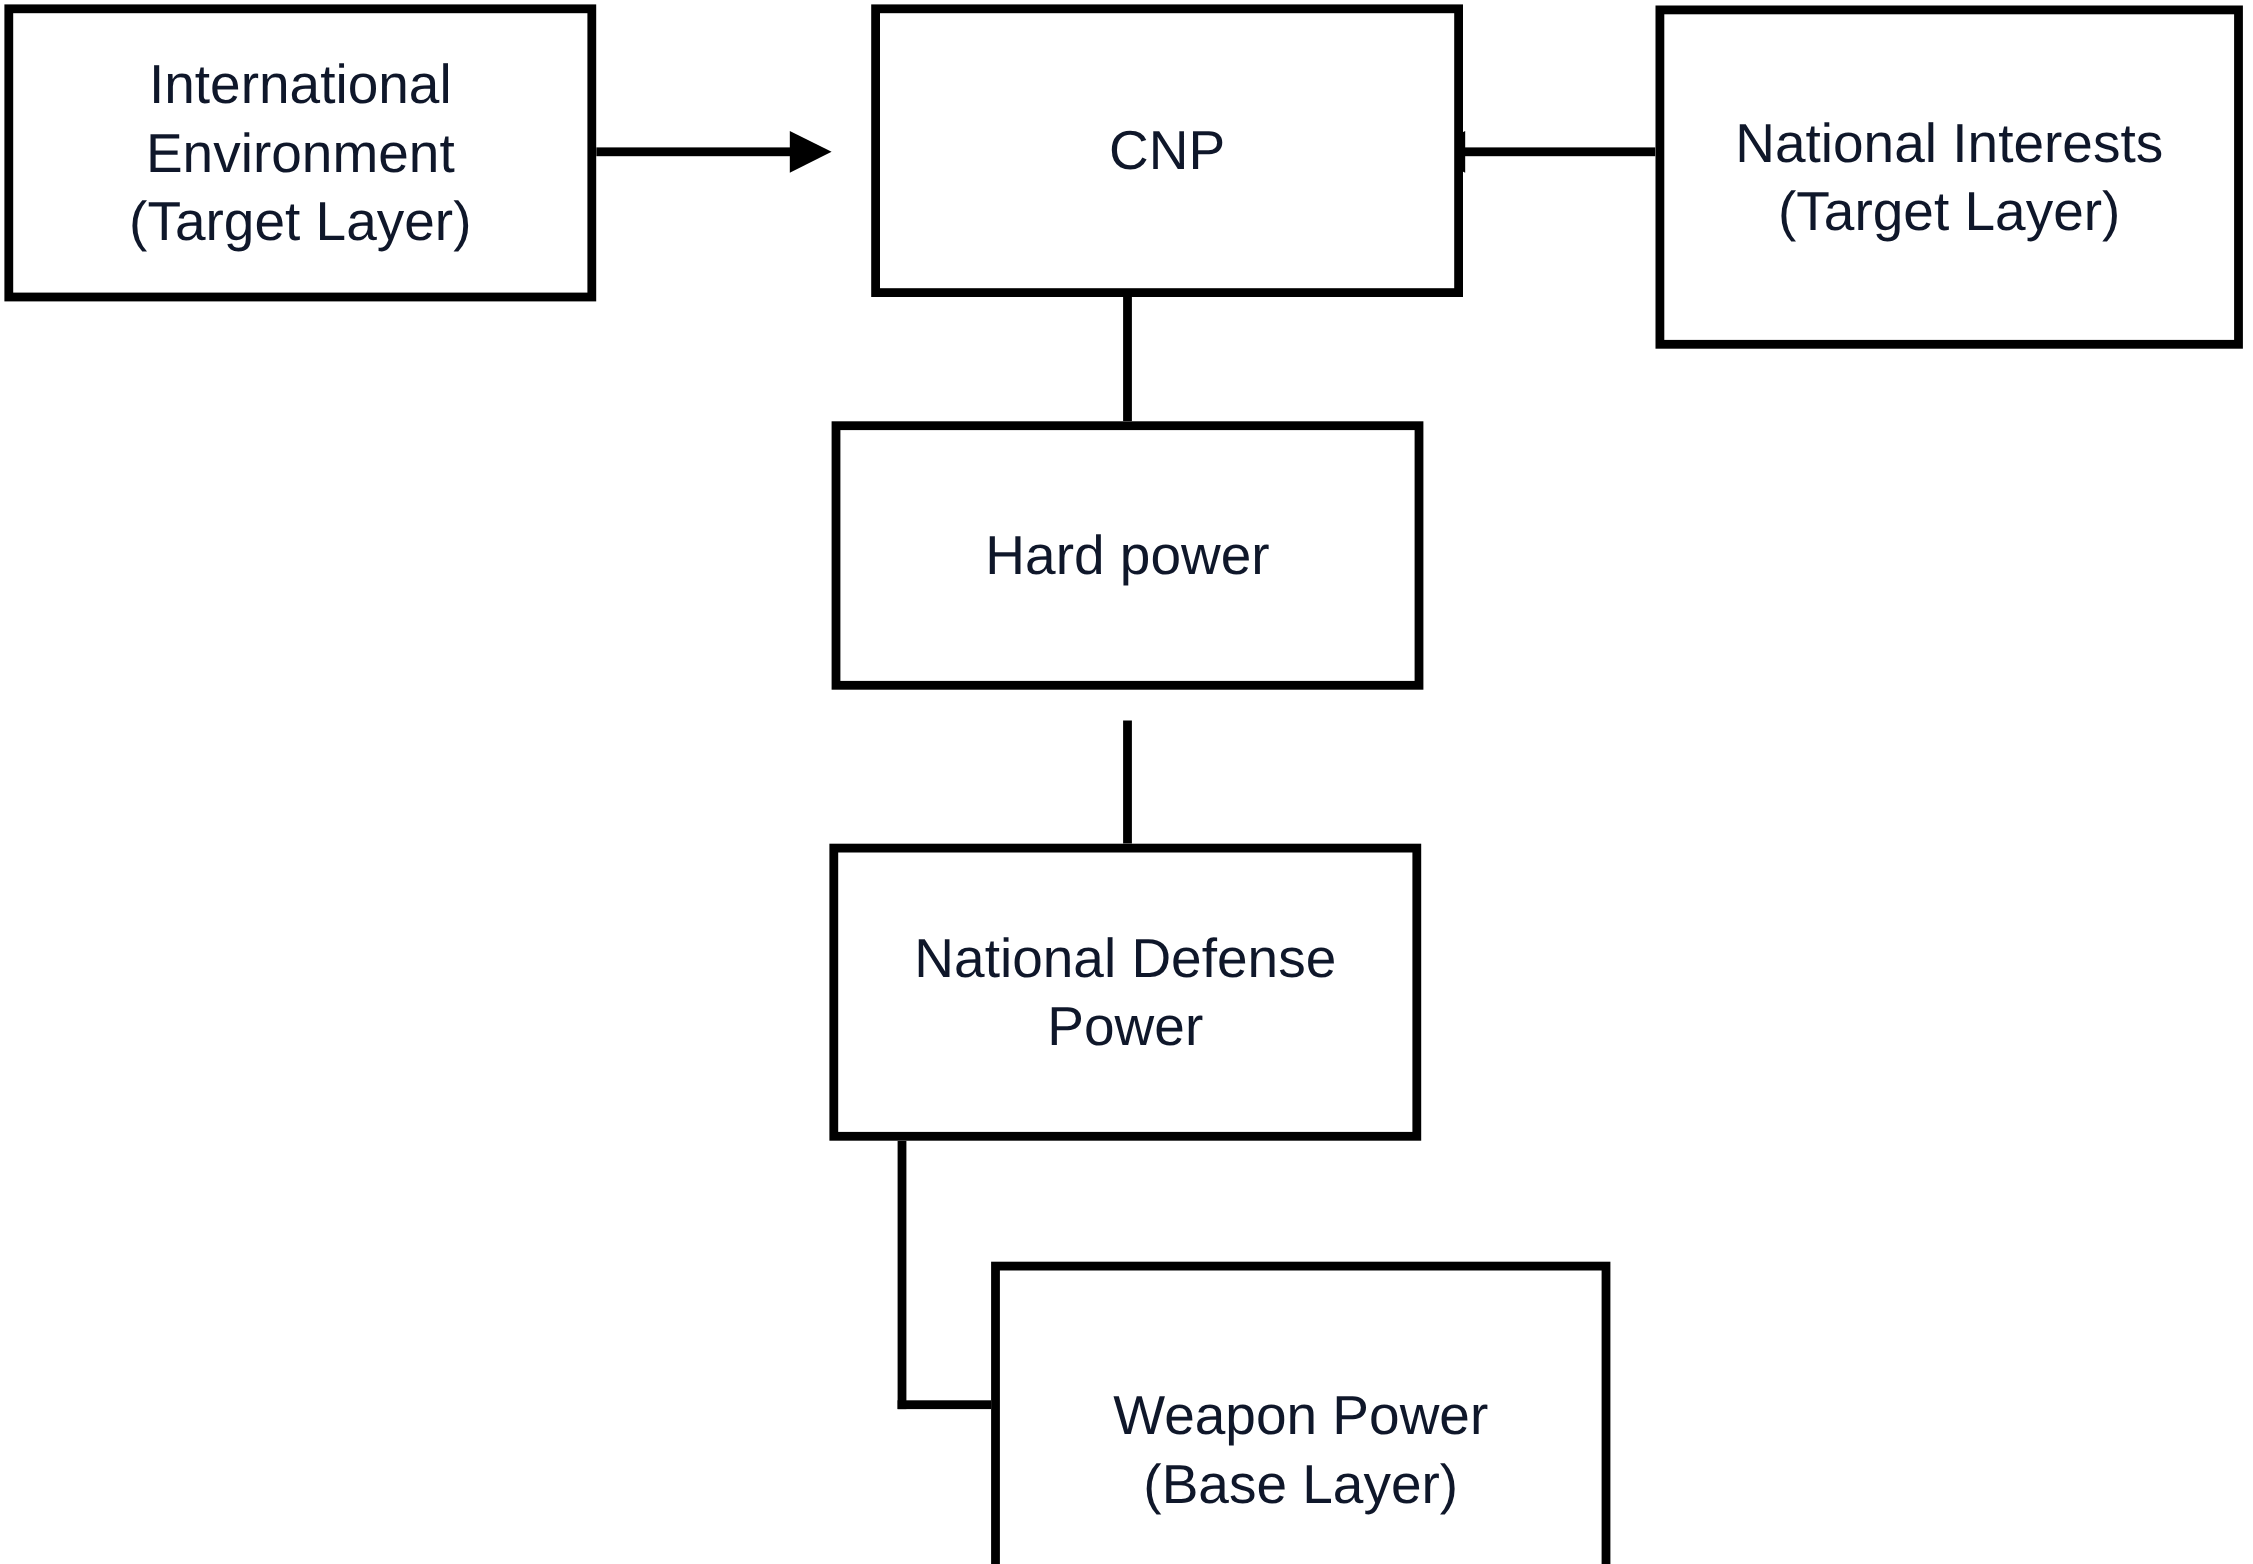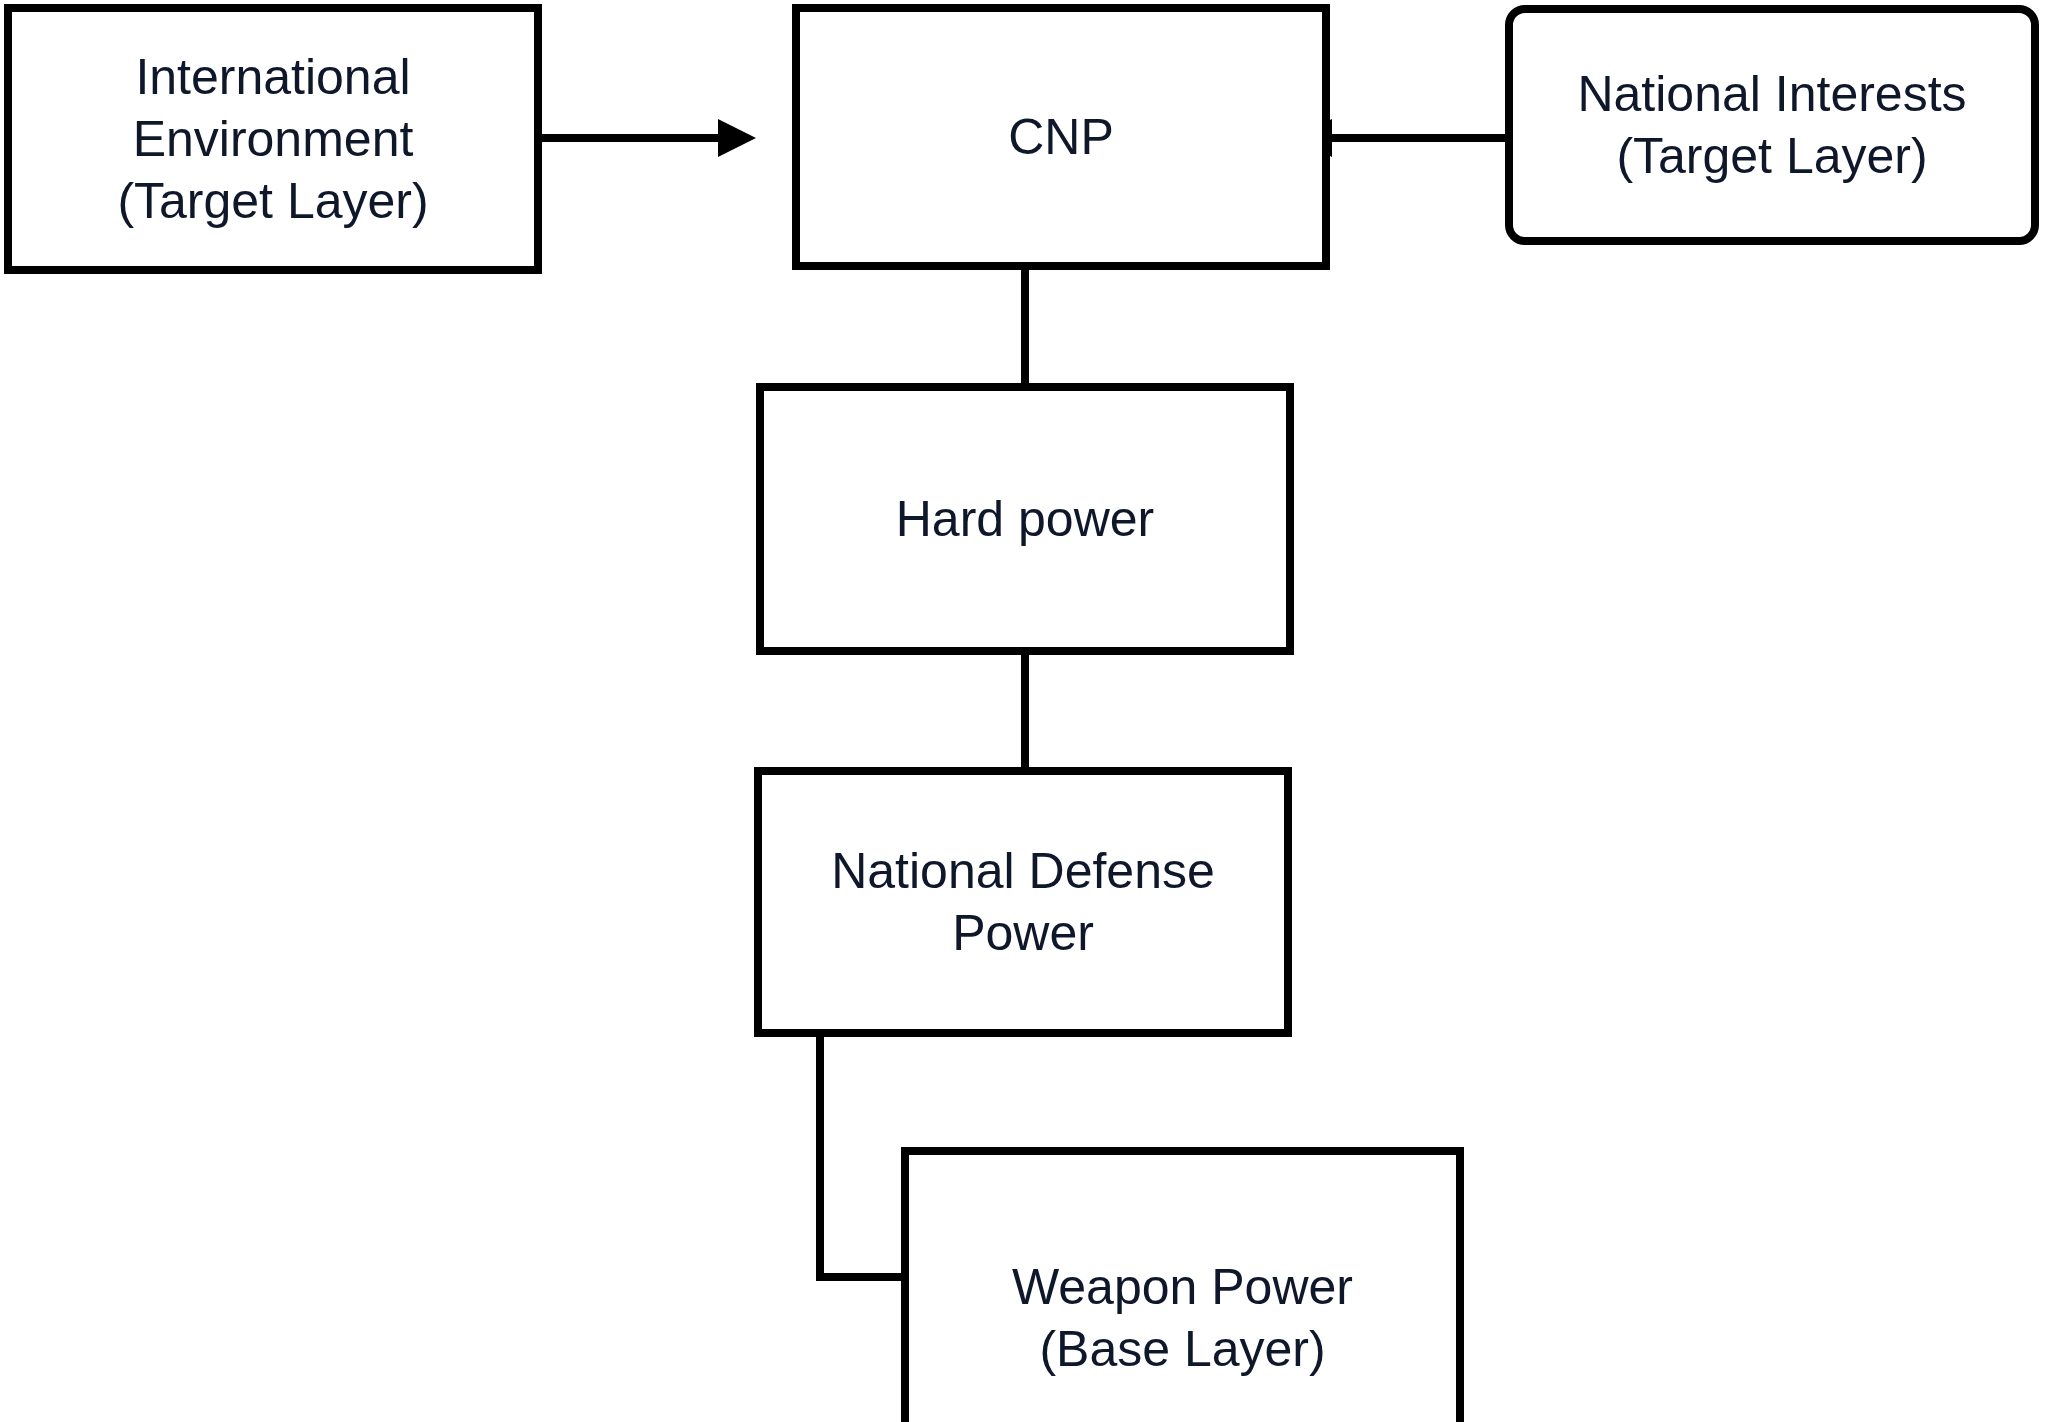--- a/index.html
+++ b/index.html
@@ -51,22 +51,22 @@
   }
   .arrow-head.point-left {
     border-top: 19px solid transparent;
     border-bottom: 19px solid transparent;
     border-right: 38px solid #000000;
   }
 
   
   #node-international-environment { left: 4px;    top: 4px;    width: 538px; height: 270px; }
   #node-cnp                       { left: 756px;  top: 4px;    width: 538px; height: 266px; margin-left: 36px; }
-  #node-national-interests        { left: 1505px; top: 5px;    width: 534px; height: 240px; border-radius: 20px; }
-  #node-hard-power                { left: 756px;  top: 383px;  width: 538px; height: 272px; }
+  #node-national-interests        { left: 1505px; top: 5px;    width: 534px; height: 312px; }
+  #node-hard-power                { left: 756px;  top: 383px;  width: 538px; height: 244px; }
   #node-national-defense-power    { left: 754px;  top: 767px;  width: 538px; height: 270px; }
   #node-weapon-power              { left: 901px;  top: 1147px; width: 563px; height: 342px; }
 
   
   #edge-intl-to-cnp-line      { left: 542px;  top: 134px;  width: 180px; height: 8px; }
   #edge-intl-to-cnp-head      { left: 718px;  top: 119px; }
   #edge-interests-to-cnp-line { left: 1330px; top: 134px;  width: 175px; height: 8px; }
   #edge-interests-to-cnp-head { left: 1294px; top: 119px; }
   #edge-cnp-to-hard           { left: 1021px; top: 270px;  width: 8px;   height: 113px; }
   #edge-hard-to-ndp           { left: 1021px; top: 655px;  width: 8px;   height: 112px; }

